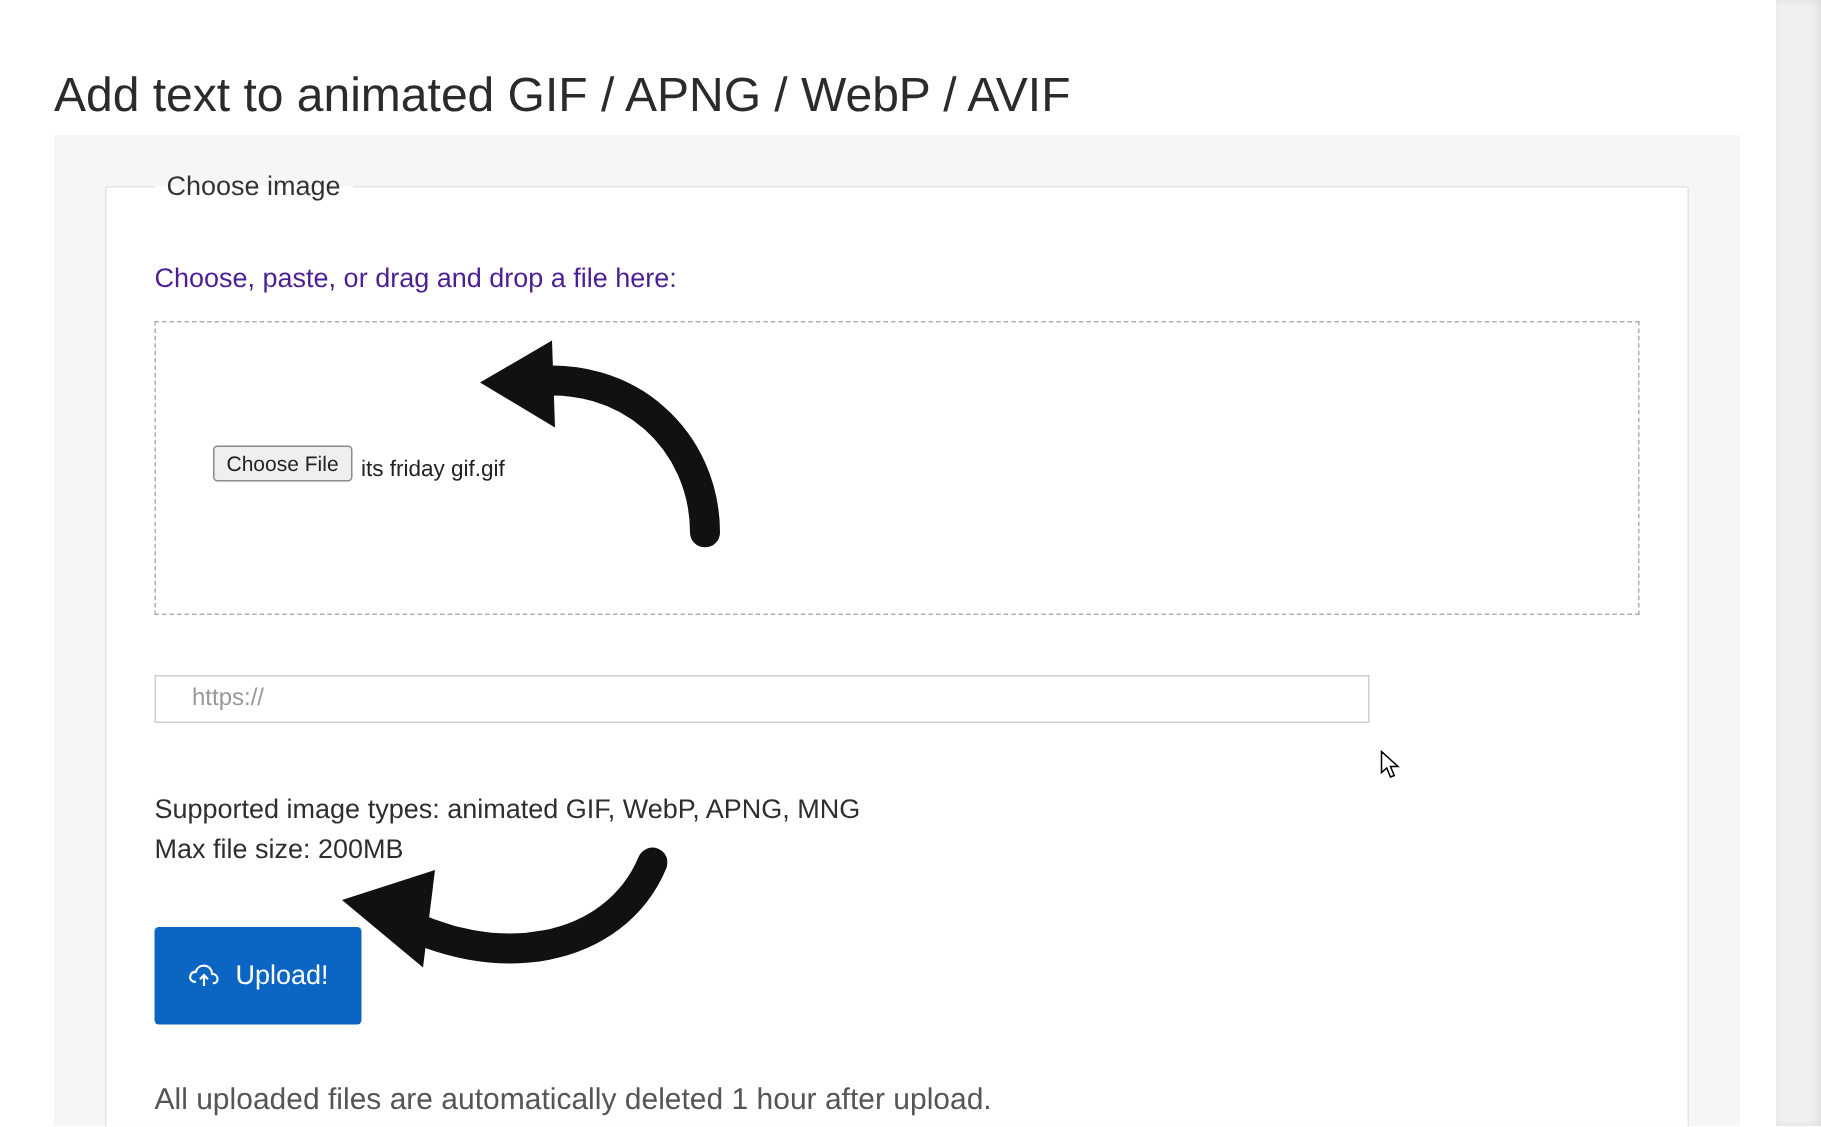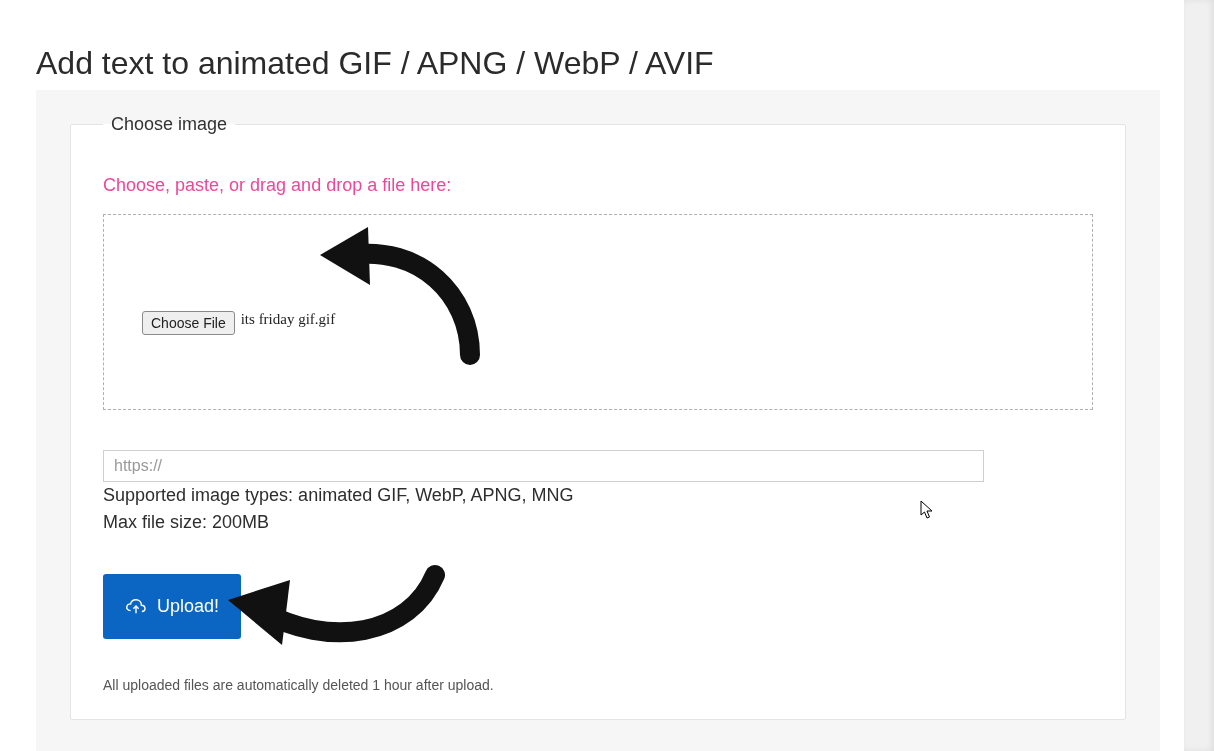--- a/index.html
+++ b/index.html
@@ -49,65 +49,66 @@
     margin: 0;
   }
   fieldset.upload-group > legend {
     padding: 0 8px;
     font-size: 18px;
     color: #333;
     margin-left: 0;
   }
   .choose-label {
     font-size: 18px;
-    color: #ec4899;
+    color: #4c1d95;
     margin: 10px 0 18px 0;
   }
   .dropzone {
     border: 1px dashed #b0b0b0;
     height: 196px;
     position: relative;
     margin-bottom: 40px;
   }
   .file-row {
     position: absolute;
-    top: 96px;
+    top: 82px;
     left: 38px;
     display: flex;
-    align-items: flex-start;
+    align-items: flex-end;
     gap: 6px;
   }
   .choose-file-btn {
     font-family: Arial, sans-serif;
     font-size: 14px;
     padding: 3px 8px;
     background: #efefef;
     border: 1px solid #8a8a8a;
     border-radius: 3px;
     cursor: pointer;
     color: #222;
   }
   .filename {
-    font-family: Liberation Serif, serif;
+    font-family: Liberation Sans, sans-serif;
     font-size: 15px;
     color: #222;
   }
   .url-label {
     font-size: 18px;
     color: #2e2e2e;
     margin-bottom: 10px;
   }
   .url-input {
-    width: 881px;
+    width: 810px;
     max-width: 100%;
     font-size: 16px;
-    padding: 6px 10px;
+    padding: 6px 24px;
     border: 1px solid #cfcfcf;
     color: #888;
     outline: none;
+    margin-bottom: 44px;
   }
   .url-input::placeholder { color: #999; }
   .supported {
     font-size: 18px;
     color: #2e2e2e;
     line-height: 1.5;
     margin-bottom: 38px;
   }
   .upload-btn {
     display: inline-flex;
@@ -117,21 +118,21 @@
     color: #fff;
     border: none;
     border-radius: 3px;
     font-size: 18px;
     padding: 22px 22px;
     cursor: pointer;
   }
   .upload-btn svg { display: block; }
   .notes {
     margin-top: 36px;
-    font-size: 14px;
+    font-size: 20px;
     line-height: 1.45;
   }
   .notes .line1 { color: #555; }
   .notes .line2 { color: #555; }
   .arrow {
     position: absolute;
     pointer-events: none;
   }
   .arrow1 { top: 225px; left: 320px; width: 170px; height: 140px; }
   .arrow2 { top: 550px; left: 220px; width: 225px; height: 110px; }

